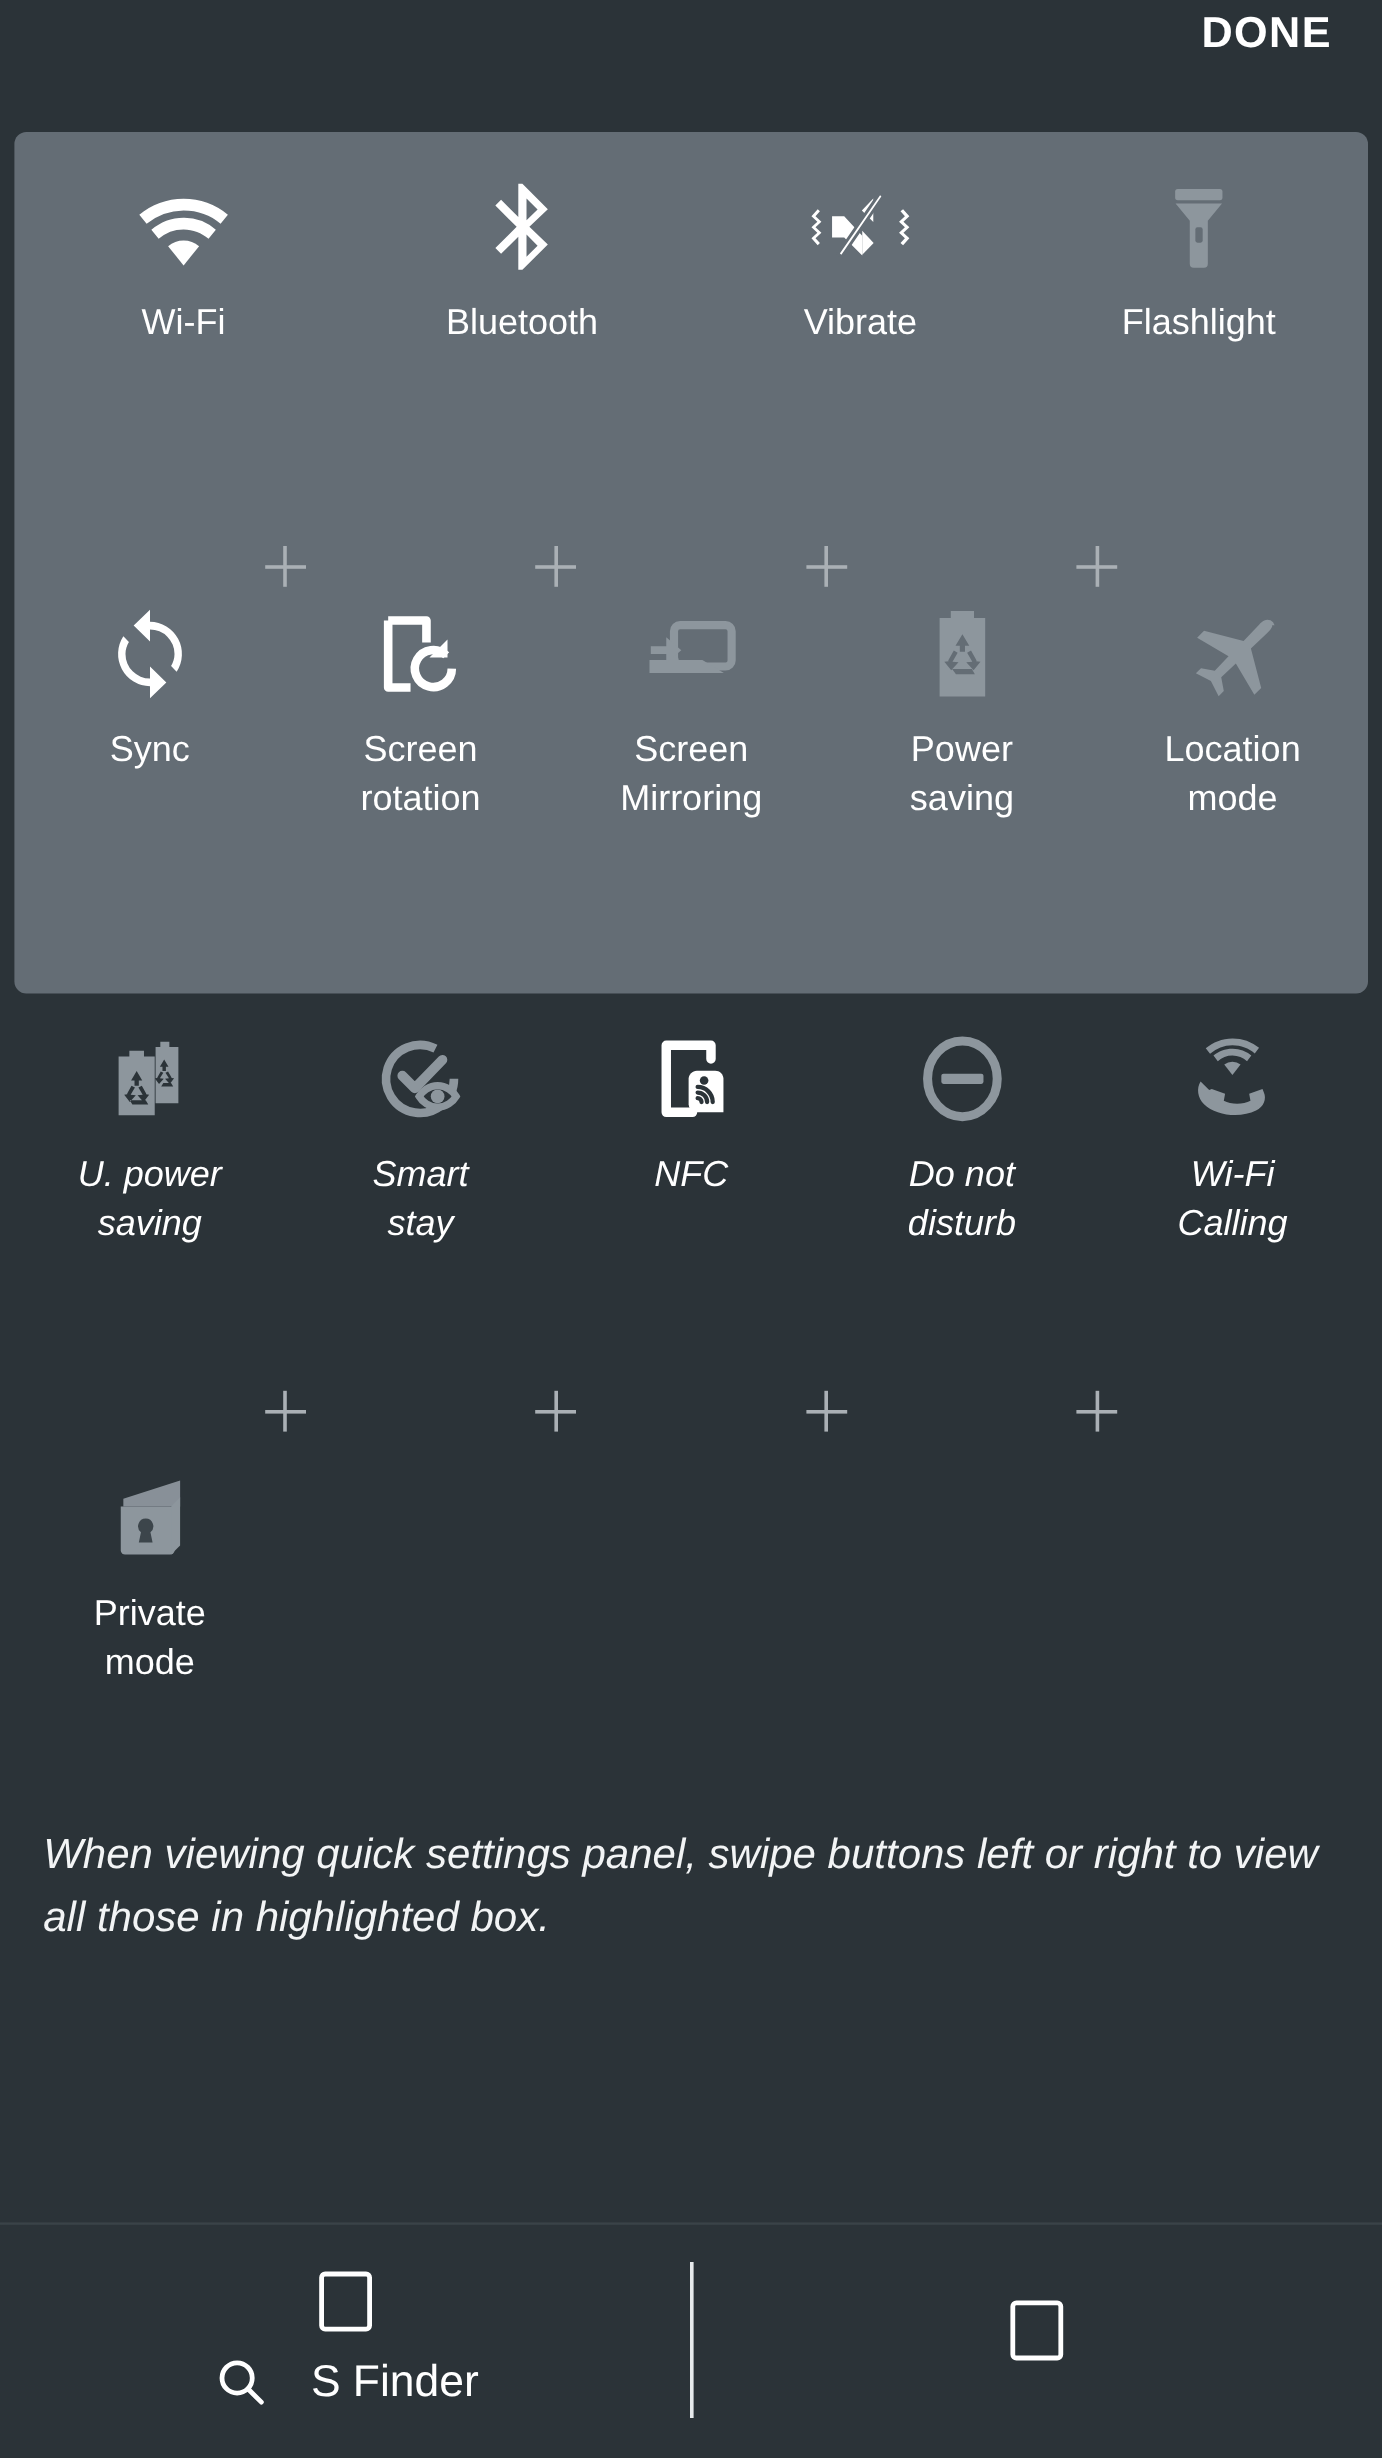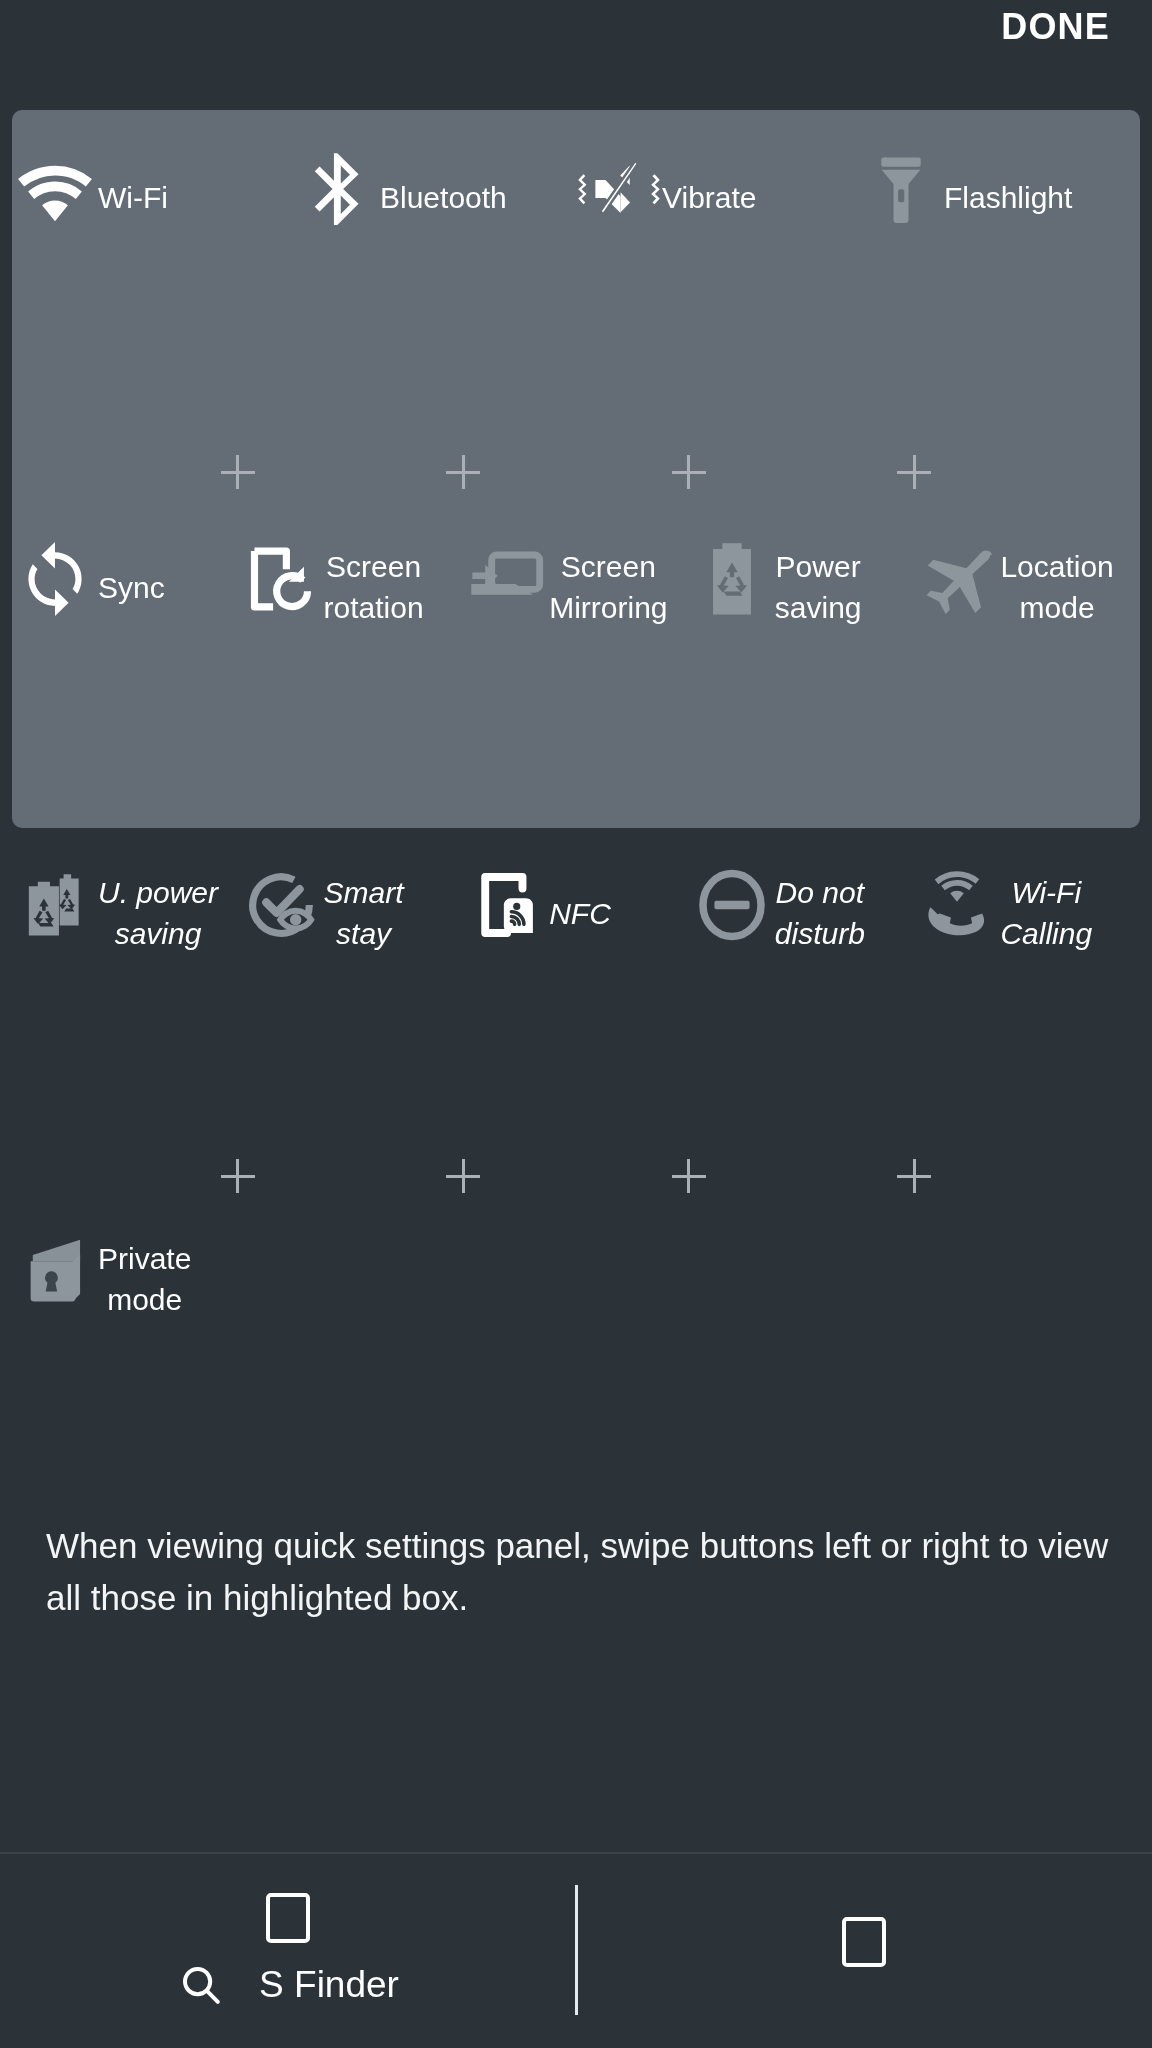--- a/index.html
+++ b/index.html
@@ -30,21 +30,21 @@
     position:absolute;left:12px;top:110px;width:1128px;height:718px;
     background:#646d75;border-radius:10px;box-sizing:border-box;
   }
 
   
   .tile-row{
     display:flex;width:100%;
   }
   .tile{
     flex:1 1 0;
-    display:flex;flex-direction:row;align-items:center;
+    display:flex;flex-direction:column;align-items:center;
     cursor:pointer;
     min-width:0;
   }
   .tile .ic{
     height:86px;width:86px;
     display:flex;align-items:center;justify-content:center;
   }
   .tile .lbl{
     margin-top:16px;
     font-size:30px;line-height:41px;color:#ffffff;text-align:center;
@@ -66,32 +66,32 @@
   .plus:before,.plus:after{
     content:"";position:absolute;background:#aab0b5;
   }
   .plus:before{left:0;right:0;top:50%;height:3px;margin-top:-1.5px;}
   .plus:after{top:0;bottom:0;left:50%;width:3px;margin-left:-1.5px;}
 
   
   .panel .tile-row.r1{position:absolute;top:36px;left:0;}
   .panel .plus-row.p1{position:absolute;top:332px;left:0;}
   .panel .plus-row.p1 .plus{transform:translateX(50%) ;}
-  .panel .tile-row.r2{position:absolute;top:420px;left:0;}
+  .panel .tile-row.r2{position:absolute;top:392px;left:0;}
 
   
   .lower{position:absolute;left:12px;top:856px;width:1128px;}
   .lower .tile-row.r3{position:absolute;top:0;left:0;width:1128px;font-style:italic;}
   .lower .plus-row.p2{position:absolute;top:290px;left:0;width:1128px;}
   .lower .tile-row.r4{position:absolute;top:366px;left:0;width:1128px;}
 
   
   .instruction{
-    position:absolute;left:46px;top:1520px;width:1080px;
-    color:#f2f4f5;font-size:35px;line-height:52px;
+    position:absolute;left:36px;top:1520px;width:1080px;
+    color:#f2f4f5;font-size:35px;line-height:52px;font-style:italic;
   }
 
   
   .bottom-sep{
     position:absolute;left:0;top:1852px;width:1152px;height:2px;
     background:#3a4348;
   }
   .bottom-bar{
     position:absolute;left:0;top:1854px;width:1152px;height:194px;
     display:flex;align-items:center;

